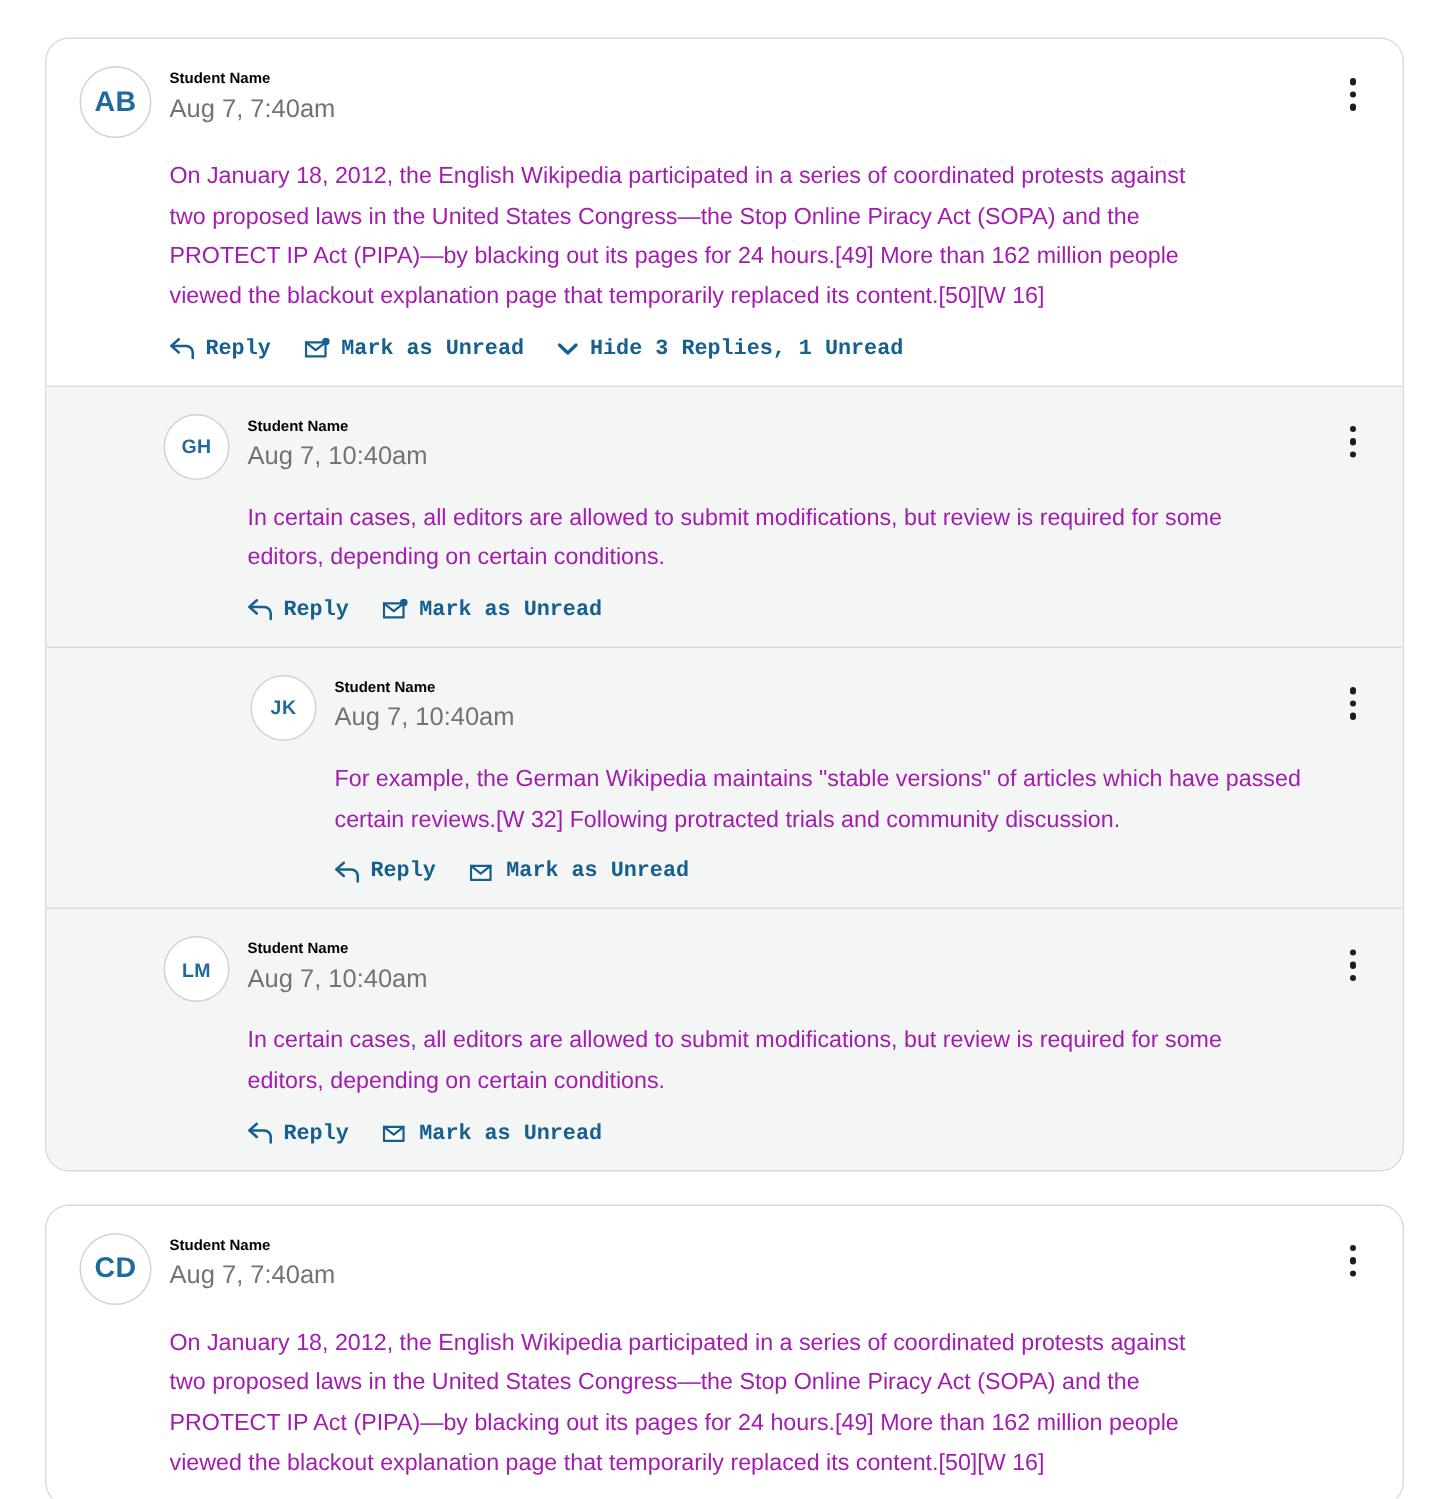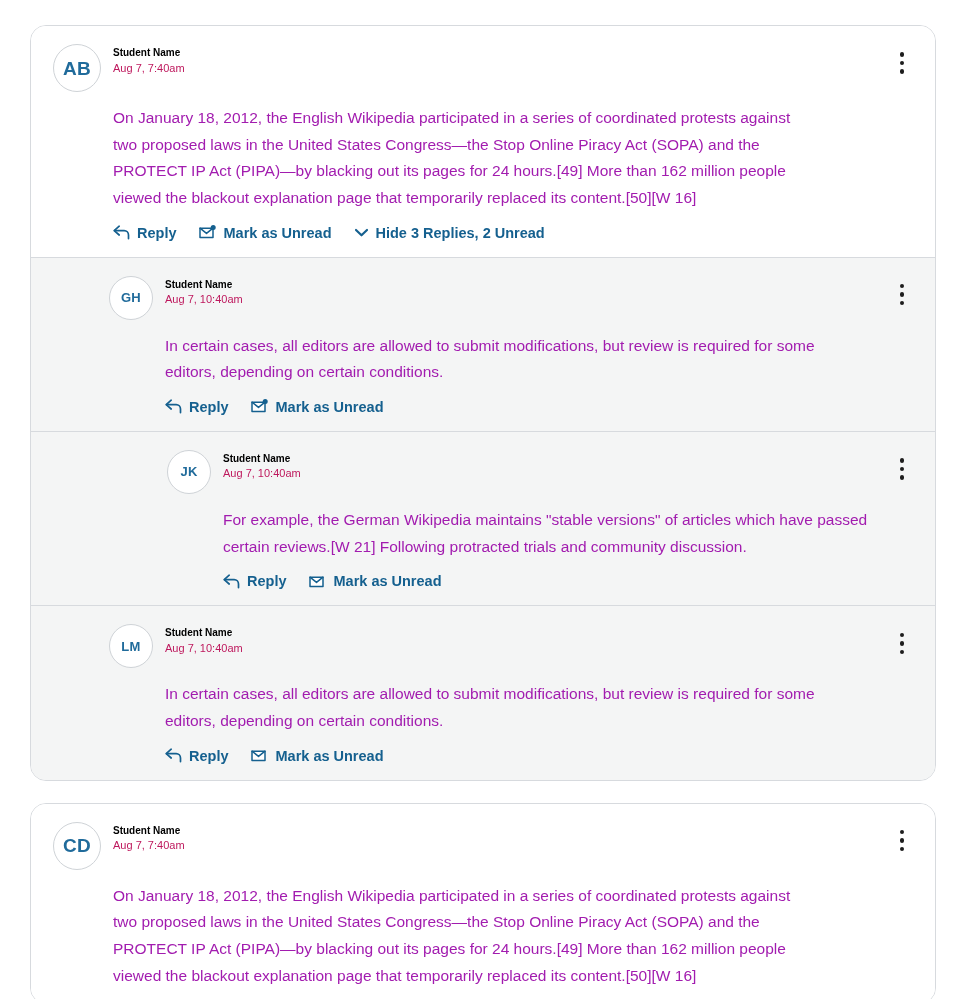--- a/index.html
+++ b/index.html
@@ -68,22 +68,22 @@
   .meta { padding-top: 2px; min-width: 0; }
   .author {
     color: #000000;
     font-size: 10px;
     font-weight: 700;
     line-height: 1.35;
     cursor: pointer;
     white-space: nowrap;
   }
   .timestamp {
-    color: #be185d;
-    font-size: 11px;
+    color: #737373;
+    font-size: 17px;
     line-height: 1.4;
     margin-top: 1px;
     white-space: nowrap;
   }
 
   
   .kebab {
     position: absolute;
     top: 20px;
     right: 22px;
@@ -134,21 +134,21 @@
     display: inline-flex;
     align-items: center;
     gap: 7px;
     color: #15608f;
     font-size: 14.5px;
     font-weight: 700;
     cursor: pointer;
     background: transparent;
     border: 0;
     padding: 2px 0;
-    font-family: Liberation Sans, sans-serif;
+    font-family: Liberation Mono, monospace;
     white-space: nowrap;
   }
   .act svg { display: block; flex: 0 0 auto; }
 
   .sr { position: absolute; width: 1px; height: 1px; overflow: hidden; clip: rect(0 0 0 0); }
 </style>
 </head>
 <body>
 
 <div id="root">
@@ -187,21 +187,21 @@
               </svg>
             </span>
             <span>Mark as Unread</span>
           </button>
           <button class="act">
             <span>
               <svg width="15" height="11" viewBox="0 0 15 11" fill="none" aria-hidden="true">
                 <path d="M2 3 L7.5 8.3 L13 3" stroke="#15608f" stroke-width="2.2" stroke-linecap="round" stroke-linejoin="round"></path>
               </svg>
             </span>
-            <span>Hide 3 Replies, 2 Unread</span>
+            <span>Hide 3 Replies, 1 Unread</span>
           </button>
         </div>
       </div>
       <div class="post reply indent-1">
         <button class="kebab" title="Manage Discussion">
           <i></i>
           <i></i>
           <i></i>
           <span class="sr">Manage Discussion</span>
         </button>
@@ -242,21 +242,21 @@
           <i></i>
           <span class="sr">Manage Discussion</span>
         </button>
         <div class="post-head">
           <div class="avatar sm">JK</div>
           <div class="meta">
             <div class="author">Student Name</div>
             <div class="timestamp">Aug 7, 10:40am</div>
           </div>
         </div>
-        <div class="post-body">For example, the German Wikipedia maintains "stable versions" of articles which have passed certain reviews.[W 21] Following protracted trials and community discussion.</div>
+        <div class="post-body">For example, the German Wikipedia maintains "stable versions" of articles which have passed certain reviews.[W 32] Following protracted trials and community discussion.</div>
         <div class="actions">
           <button class="act">
             <span>
               <svg width="17" height="15" viewBox="0 0 17 15" fill="none" aria-hidden="true">
                 <path d="M6.2 1.2 L1.2 5.6 L6.2 10" stroke="#15608f" stroke-width="1.7" stroke-linecap="round" stroke-linejoin="round"></path>
                 <path d="M1.6 5.6 H11.2 a4.3 4.3 0 0 1 4.3 4.3 V13.6" stroke="#15608f" stroke-width="1.7" stroke-linecap="round" stroke-linejoin="round" fill="none"></path>
               </svg>
             </span>
             <span>Reply</span>
           </button>

